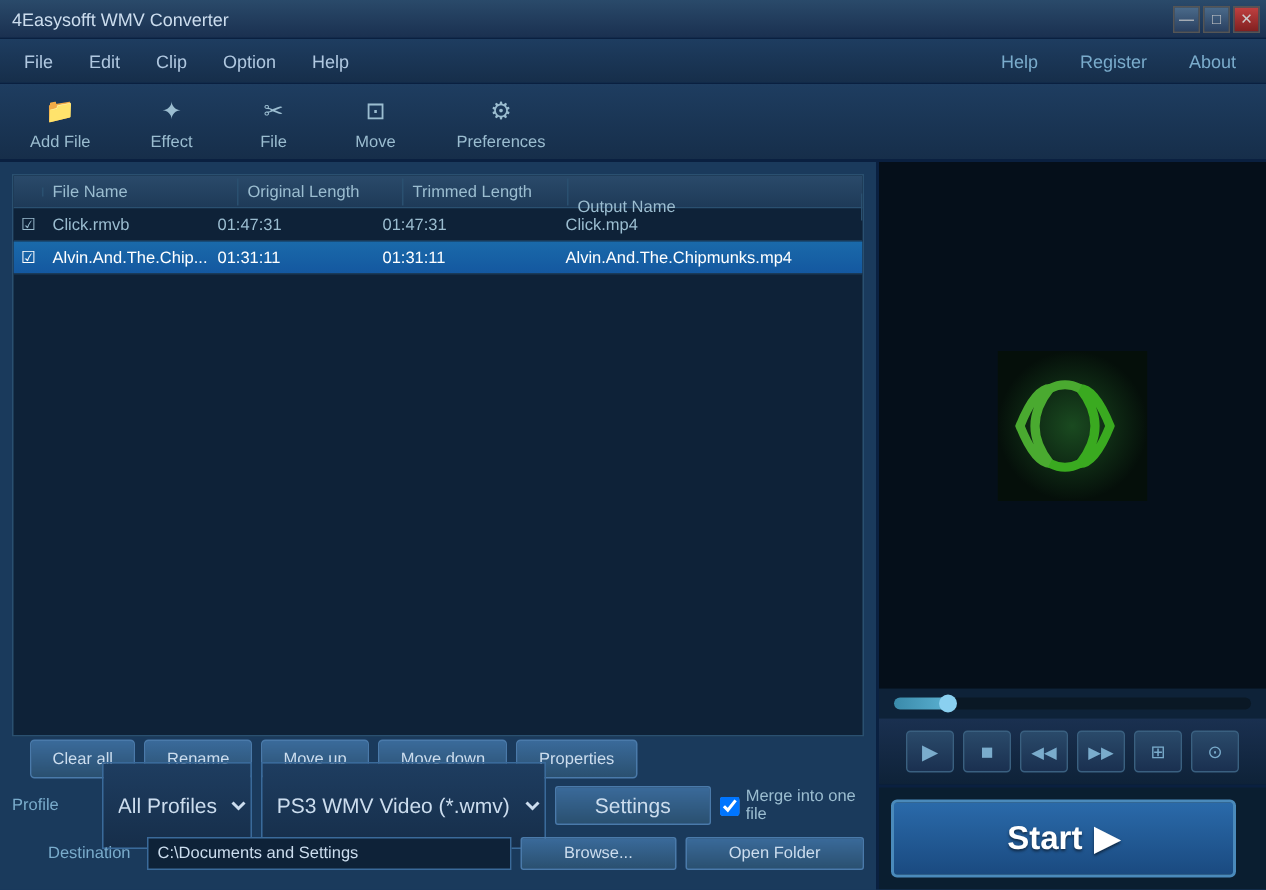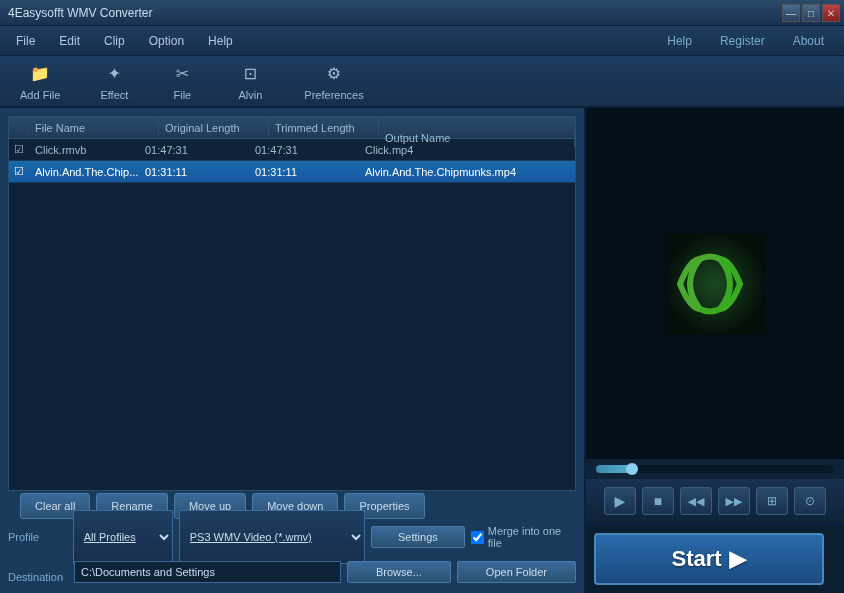--- a/index.html
+++ b/index.html
@@ -157,21 +157,21 @@
     }
     .cell-check {
       width: 20px;
       display: flex;
       align-items: center;
       justify-content: center;
     }
     .cell-name { width: 110px; }
     .cell-original { width: 110px; }
     .cell-trimmed { width: 110px; }
-    .cell-output { flex: 1; }
+    .cell-output { flex: 1; margin-left: 12px; }
 
     
     #action-buttons {
       display: flex;
       gap: 6px;
       padding: 2px 12px;
     }
     .action-btn {
       background: linear-gradient(to bottom, #3a6a9a, #2a5070);
       border: 1px solid #4a7aaa;
@@ -189,51 +189,51 @@
       gap: 6px;
       padding: 2px 0;
       height: 32px;
     }
     .label { color: #7aaccc; font-size: 11px; width: 60px; }
     select {
       background: linear-gradient(to bottom, #1e3d60, #162e4a);
       border: 1px solid #3a6a9a;
       color: #cde;
       padding: 19px 6px;
-      font-size: 11px;
-      cursor: pointer;
-      text-decoration: underline;
+      font-size: 14px;
+      cursor: pointer;
     }
     .select-profiles { width: 100px; }
     .select-format { width: 190px; }
 
     .settings-btn {
       background: linear-gradient(to bottom, #3a6a9a, #2a5070);
       border: 1px solid #4a7aaa;
       color: #cde;
       padding: 4px 26px;
-      font-size: 11px;
+      font-size: 14px;
       cursor: pointer;
       border-radius: 2px;
     }
     .merge-check {
       display: flex;
       align-items: center;
       gap: 4px;
       color: #9bbdd0;
       font-size: 11px;
     }
 
     
     #dest-row {
       display: flex;
-      align-items: flex-end;
+      align-items: center;
       gap: 6px;
       padding: 2px 0;
       height: 32px;
+      margin-left: 24px;
     }
     #dest-path {
       flex: 1;
       background: #0e2238;
       border: 1px solid #3a6a9a;
       color: #cde;
       padding: 4px 6px;
       font-size: 11px;
     }
     .dest-btn {
@@ -367,21 +367,21 @@
   <div class="toolbar-btn">
     <div class="toolbar-icon">✦</div>
     <span>Effect</span>
   </div>
   <div class="toolbar-btn">
     <div class="toolbar-icon">✂</div>
     <span>File</span>
   </div>
   <div class="toolbar-btn">
     <div class="toolbar-icon">⊡</div>
-    <span>Alvin</span>
+    <span>Move</span>
   </div>
   <div class="toolbar-btn">
     <div class="toolbar-icon">⚙</div>
     <span>Preferences</span>
   </div>
 </div>
 
 <div id="main">
 
   <div id="left-panel">

